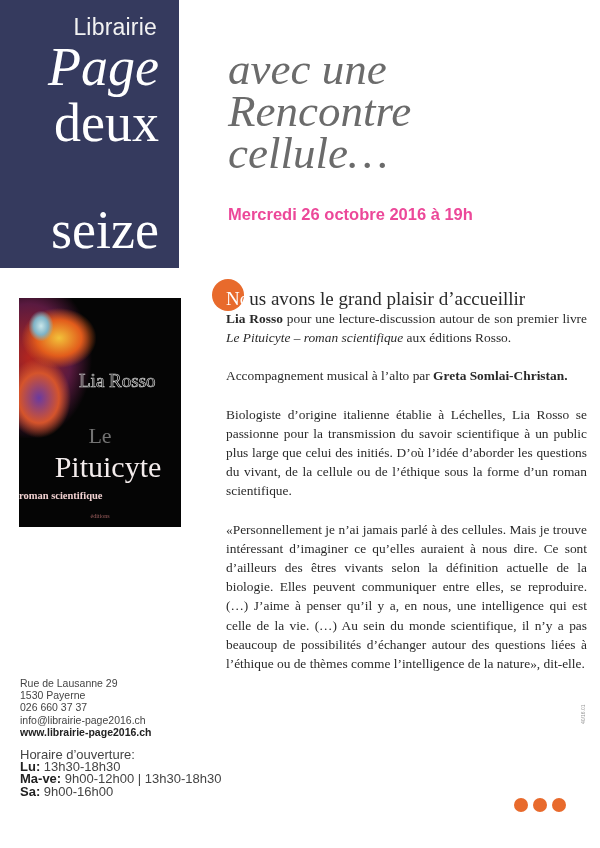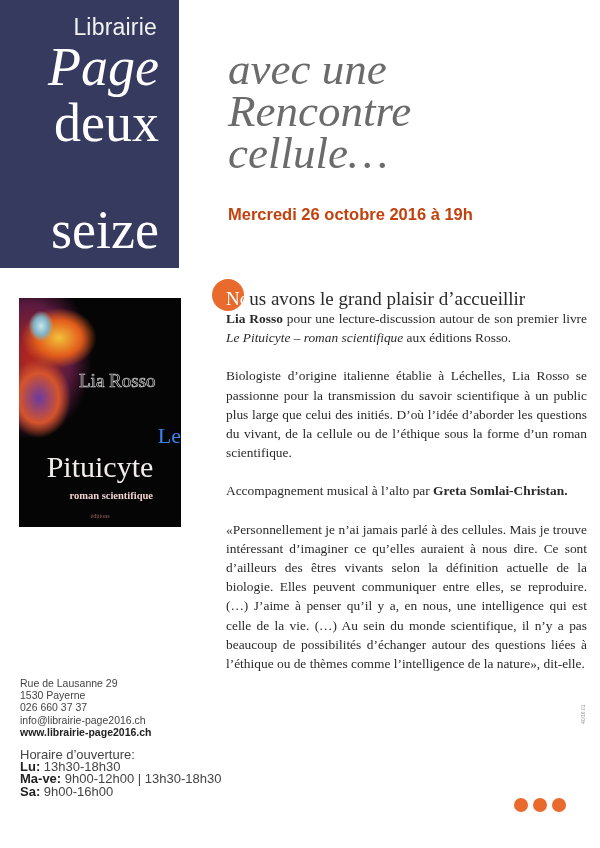--- a/index.html
+++ b/index.html
@@ -29,50 +29,50 @@
     .brand-seize { top: 203px; }
 
     .headline {
       position: absolute; left: 228px; top: 48px;
       font-family: "Liberation Serif", serif; font-style: italic;
       font-size: 45px; line-height: 42px; color: #6b6b6b;
     }
     .event-date {
       position: absolute; left: 228px; top: 205px;
       font-family: "Liberation Sans", sans-serif; font-weight: bold;
-      font-size: 16.5px; color: #c2410c;
+      font-size: 16.5px; color: #ec4899;
     }
 
     .book-cover {
       position: absolute; left: 19px; top: 298px; width: 162px; height: 229px;
       background: #050505; overflow: hidden;
     }
     .cover-art {
       position: absolute; left: 0; top: 0; width: 95px; height: 140px;
       background:
         radial-gradient(ellipse 18px 22px at 22px 28px, #c9e6ea 0%, #7fb3c6 40%, transparent 70%),
         radial-gradient(ellipse 50px 40px at 40px 40px, #f2c23a 0%, #e25c1b 45%, transparent 75%),
         radial-gradient(ellipse 40px 50px at 20px 100px, #6a3aa0 0%, #d5542b 50%, transparent 80%),
         radial-gradient(ellipse 70px 90px at 10px 60px, #b3261e 0%, #5a1a40 60%, transparent 90%);
     }
     .cover-author {
       position: absolute; left: 60px; top: 72px;
       font-family: "Liberation Serif", serif; font-size: 19px;
       color: transparent; -webkit-text-stroke: 0.7px #cfcfcf;
     }
     .cover-le {
-      position: absolute; left: 0; width: 162px; top: 125px; text-align: right;
-      font-family: "Liberation Serif", serif; font-size: 22px; color: #3b82f6;
+      position: absolute; left: 0; width: 162px; top: 125px; text-align: center;
+      font-family: "Liberation Serif", serif; font-size: 22px; color: #737373;
     }
     .cover-title {
-      position: absolute; left: 0; width: 162px; top: 152px; text-align: center;
+      position: absolute; left: 8px; width: 162px; top: 152px; text-align: center;
       font-family: "Liberation Serif", serif; font-size: 30px; color: #f3ecec;
     }
     .cover-subtitle {
-      position: absolute; left: 0; width: 134px; top: 192px; text-align: right;
+      position: absolute; left: 0; width: 134px; top: 192px; text-align: left;
       font-family: "Liberation Serif", serif; font-weight: bold; font-size: 10.5px; color: #f0d0d0;
     }
     .cover-publisher {
       position: absolute; left: 0; width: 162px; top: 215px; text-align: center;
       font-family: "Liberation Serif", serif; font-size: 6px; color: #a06060;
     }
 
     .contact {
       position: absolute; left: 20px; top: 677px;
       font-family: "Liberation Sans", sans-serif; font-size: 10.5px;
@@ -131,24 +131,24 @@
   <div class="cover-publisher">éditions</div>
 </div>
 
 <div class="dropcap-circle"></div>
 
 <div class="article">
   <p>
     <span class="lead-line"><span class="dropcap-letters">No</span><span>us avons le grand plaisir d’accueillir</span></span>
     <b>Lia Rosso</b><span> pour une lecture-discussion autour de son premier livre </span><i>Le Pituicyte – roman scientifique</i><span> aux éditions Rosso.</span>
   </p>
-  <p>Biologiste d’origine italienne établie à Léchelles, Lia Rosso se passionne pour la transmission du savoir scientifique à un public plus large que celui des initiés. D’où l’idée d’aborder les questions du vivant, de la cellule ou de l’éthique sous la forme d’un roman scientifique.</p>
   <p style="text-align:left;">
     <span>Accompagnement musical à l’alto par </span><b>Greta Somlai-Christan.</b>
   </p>
+  <p>Biologiste d’origine italienne établie à Léchelles, Lia Rosso se passionne pour la transmission du savoir scientifique à un public plus large que celui des initiés. D’où l’idée d’aborder les questions du vivant, de la cellule ou de l’éthique sous la forme d’un roman scientifique.</p>
   <p>«Personnellement je n’ai jamais parlé à des cellules. Mais je trouve intéressant d’imaginer ce qu’elles auraient à nous dire. Ce sont d’ailleurs des êtres vivants selon la définition actuelle de la biologie. Elles peuvent communiquer entre elles, se reproduire. (…) J’aime à penser qu’il y a, en nous, une intelligence qui est celle de la vie. (…) Au sein du monde scientifique, il n’y a pas beaucoup de possibilités d’échanger autour des questions liées à l’éthique ou de thèmes comme l’intelligence de la nature», dit-elle.</p>
 </div>
 
 <div class="contact">
   <div>Rue de Lausanne 29</div>
   <div>1530 Payerne</div>
   <div>026 660 37 37</div>
   <div>info@librairie-page2016.ch</div>
   <div class="web">www.librairie-page2016.ch</div>
 </div>

